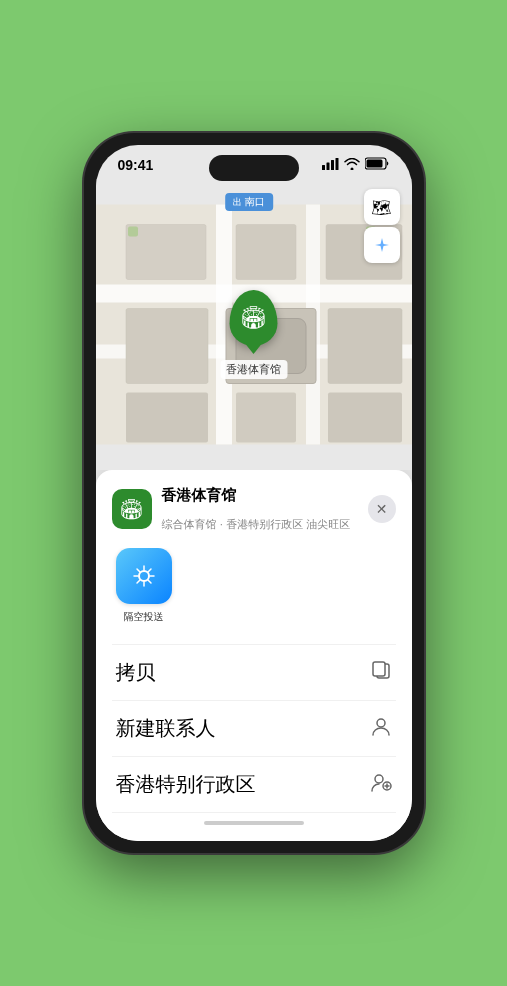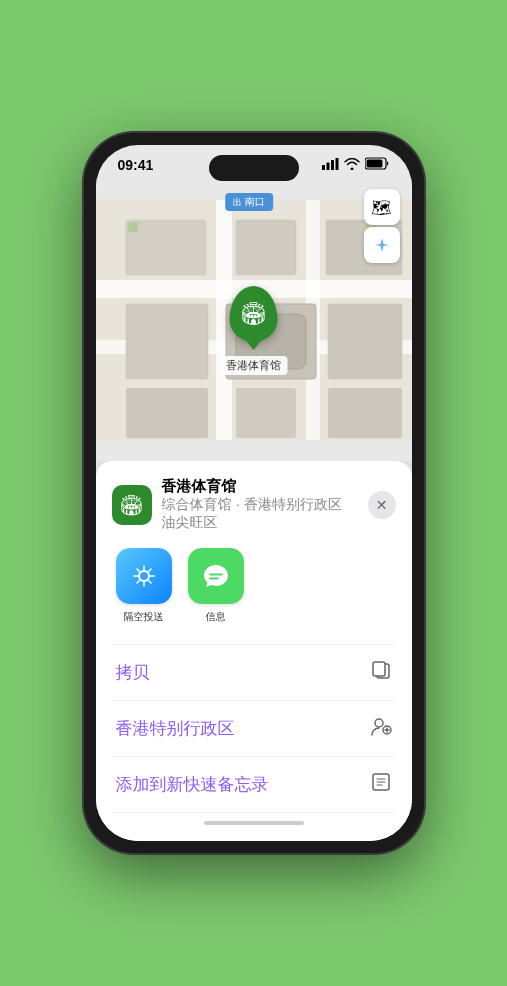--- a/index.html
+++ b/index.html
@@ -173,23 +173,23 @@
       color: white;
       flex-shrink: 0;
     }
     .place-info { flex: 1; }
     .place-name {
       font-size: 15px;
       font-weight: 600;
       color: #000;
     }
     .place-subtitle {
-      font-size: 14px;
+      font-size: 11px;
       color: #888;
-      margin-top: 0;
+      margin-top: 12px;
     }
     .close-btn {
       width: 28px;
       height: 28px;
       background: #e5e5ea;
       border-radius: 50%;
       display: flex;
       align-items: center;
       justify-content: center;
       font-size: 14px;
@@ -263,22 +263,22 @@
     }
     .action-row {
       display: flex;
       align-items: center;
       justify-content: space-between;
       padding: 14px 4px;
       border-bottom: 1px solid #f0f0f0;
       cursor: pointer;
     }
     .action-label {
-      font-size: 17px;
-      color: #8b5cf6;
+      font-size: 20px;
+      color: #000000;
     }
     .action-icon {
       font-size: 20px;
       color: #666;
     }
     
     .map-chip {
       position: absolute;
       top: 14px;
       left: 50%;
@@ -406,64 +406,55 @@
           <div class="app-icon-wrap app-icon-airdrop">
             <svg width="28" height="28" viewBox="0 0 28 28">
               <circle cx="14" cy="14" r="5" fill="none" stroke="white" stroke-width="2"></circle>
               <path d="M14 4 L14 8 M14 20 L14 24 M4 14 L8 14 M20 14 L24 14" stroke="white" stroke-width="1.5" stroke-linecap="round"></path>
               <path d="M7 7 L10 10 M18 18 L21 21 M7 21 L10 18 M18 10 L21 7" stroke="white" stroke-width="1.5" stroke-linecap="round"></path>
             </svg>
           </div>
           <span class="app-label">隔空投送</span>
         </div>
 
-        <div class="app-item">
-          <div class="app-icon-wrap app-icon-messages">
-            <svg width="32" height="32" viewBox="0 0 32 32">
-              <path d="M16 5C9.4 5 4 9.6 4 15.2c0 2.9 1.3 5.5 3.5 7.4L6 27l5.2-1.9c1.4.5 3 .8 4.8.8 6.6 0 12-4.6 12-10.2S22.6 5 16 5z" fill="white"></path>
-              <path d="M10 14.5h12 M10 18.5h8" stroke="#4cd964" stroke-width="1.8" stroke-linecap="round"></path>
-            </svg>
-          </div>
-          <span class="app-label">信息</span>
-        </div>
 
 
 
       </div>
 
       <div class="action-list">
         <div class="action-row">
           <span class="action-label">拷贝</span>
           <span class="action-icon">
             <svg width="22" height="22" viewBox="0 0 22 22">
               <rect x="7" y="5" width="12" height="14" rx="2" fill="none" stroke="#666" stroke-width="1.5"></rect>
               <rect x="3" y="3" width="12" height="14" rx="2" fill="white" stroke="#666" stroke-width="1.5"></rect>
+            </svg>
+          </span>
+        </div>
+        <div class="action-row">
+          <span class="action-label">新建联系人</span>
+          <span class="action-icon">
+            <svg width="22" height="22" viewBox="0 0 22 22">
+              <circle cx="11" cy="8" r="4" fill="none" stroke="#666" stroke-width="1.5"></circle>
+              <path d="M3 20c0-4 3.6-7 8-7s8 3 8 7" fill="none" stroke="#666" stroke-width="1.5" stroke-linecap="round"></path>
             </svg>
           </span>
         </div>
         <div class="action-row">
           <span class="action-label">香港特别行政区</span>
           <span class="action-icon">
             <svg width="22" height="22" viewBox="0 0 22 22">
               <circle cx="9" cy="8" r="4" fill="none" stroke="#666" stroke-width="1.5"></circle>
               <path d="M2 20c0-4 3.1-7 7-7" fill="none" stroke="#666" stroke-width="1.5" stroke-linecap="round"></path>
               <circle cx="17" cy="15" r="4" fill="none" stroke="#666" stroke-width="1.5"></circle>
               <path d="M15 15h4 M17 13v4" stroke="#666" stroke-width="1.5" stroke-linecap="round"></path>
             </svg>
           </span>
         </div>
-        <div class="action-row">
-          <span class="action-label">添加到新快速备忘录</span>
-          <span class="action-icon">
-            <svg width="22" height="22" viewBox="0 0 22 22">
-              <rect x="3" y="3" width="16" height="16" rx="2" fill="none" stroke="#666" stroke-width="1.5"></rect>
-              <path d="M7 8h8 M7 11h8 M7 14h5" stroke="#666" stroke-width="1.2" stroke-linecap="round"></path>
-            </svg>
-          </span>
-        </div>
       </div>
 
       <div style="display:flex; justify-content:center; padding-top: 8px;">
         <div style="width:100px; height:4px; background:#000; border-radius:2px; opacity:0.2;"></div>
       </div>
     </div>
   </div>
 </div>
 
 </body></html>

